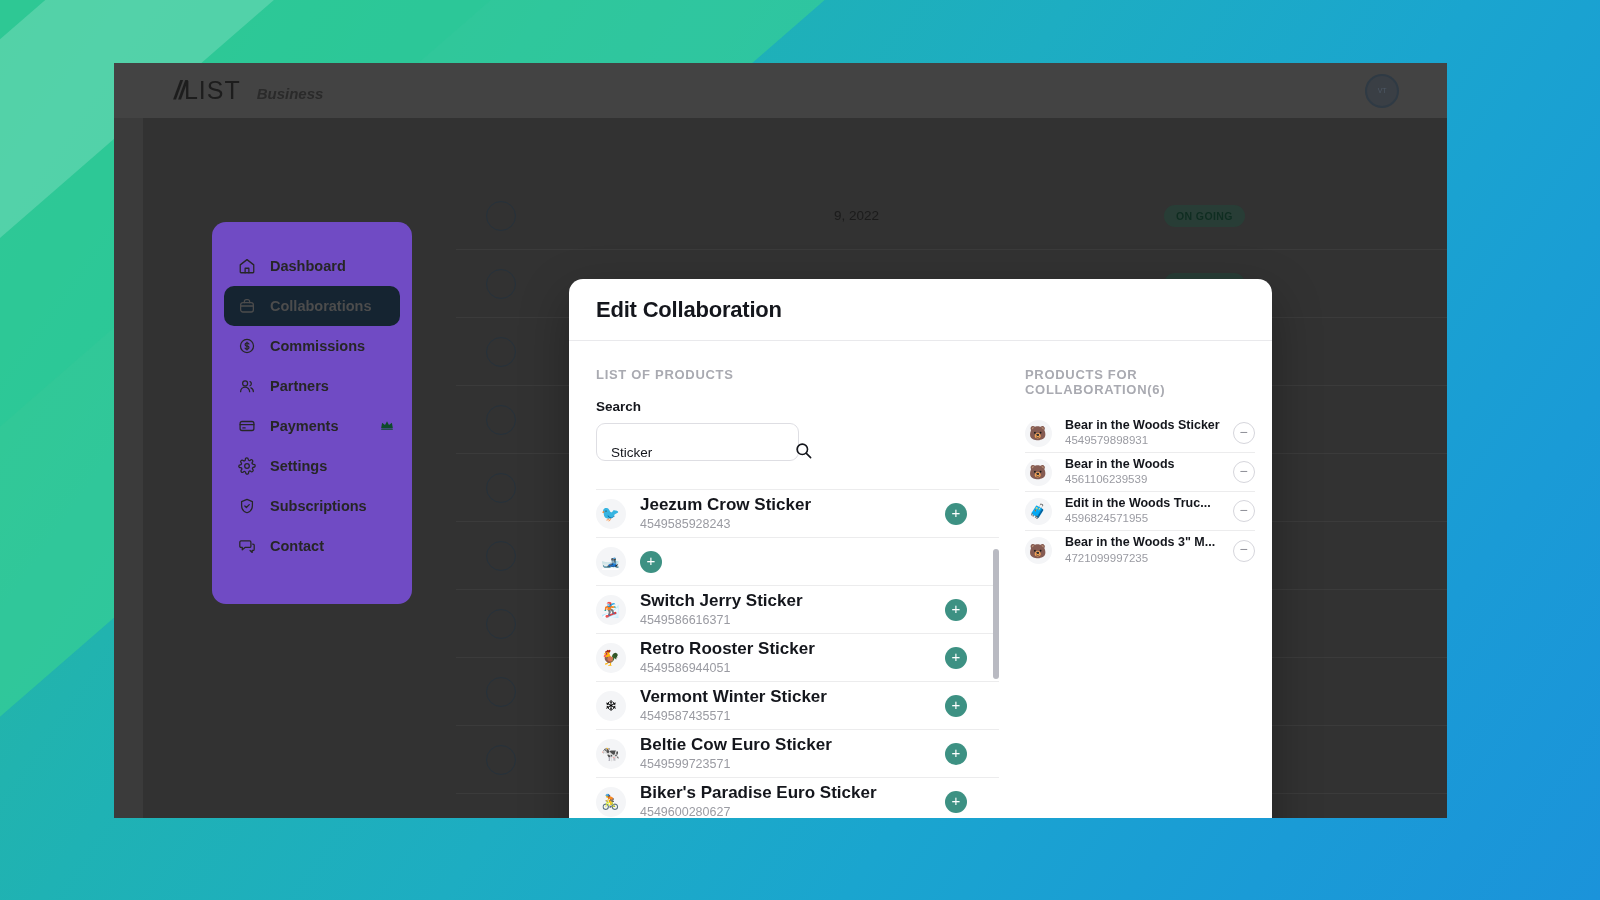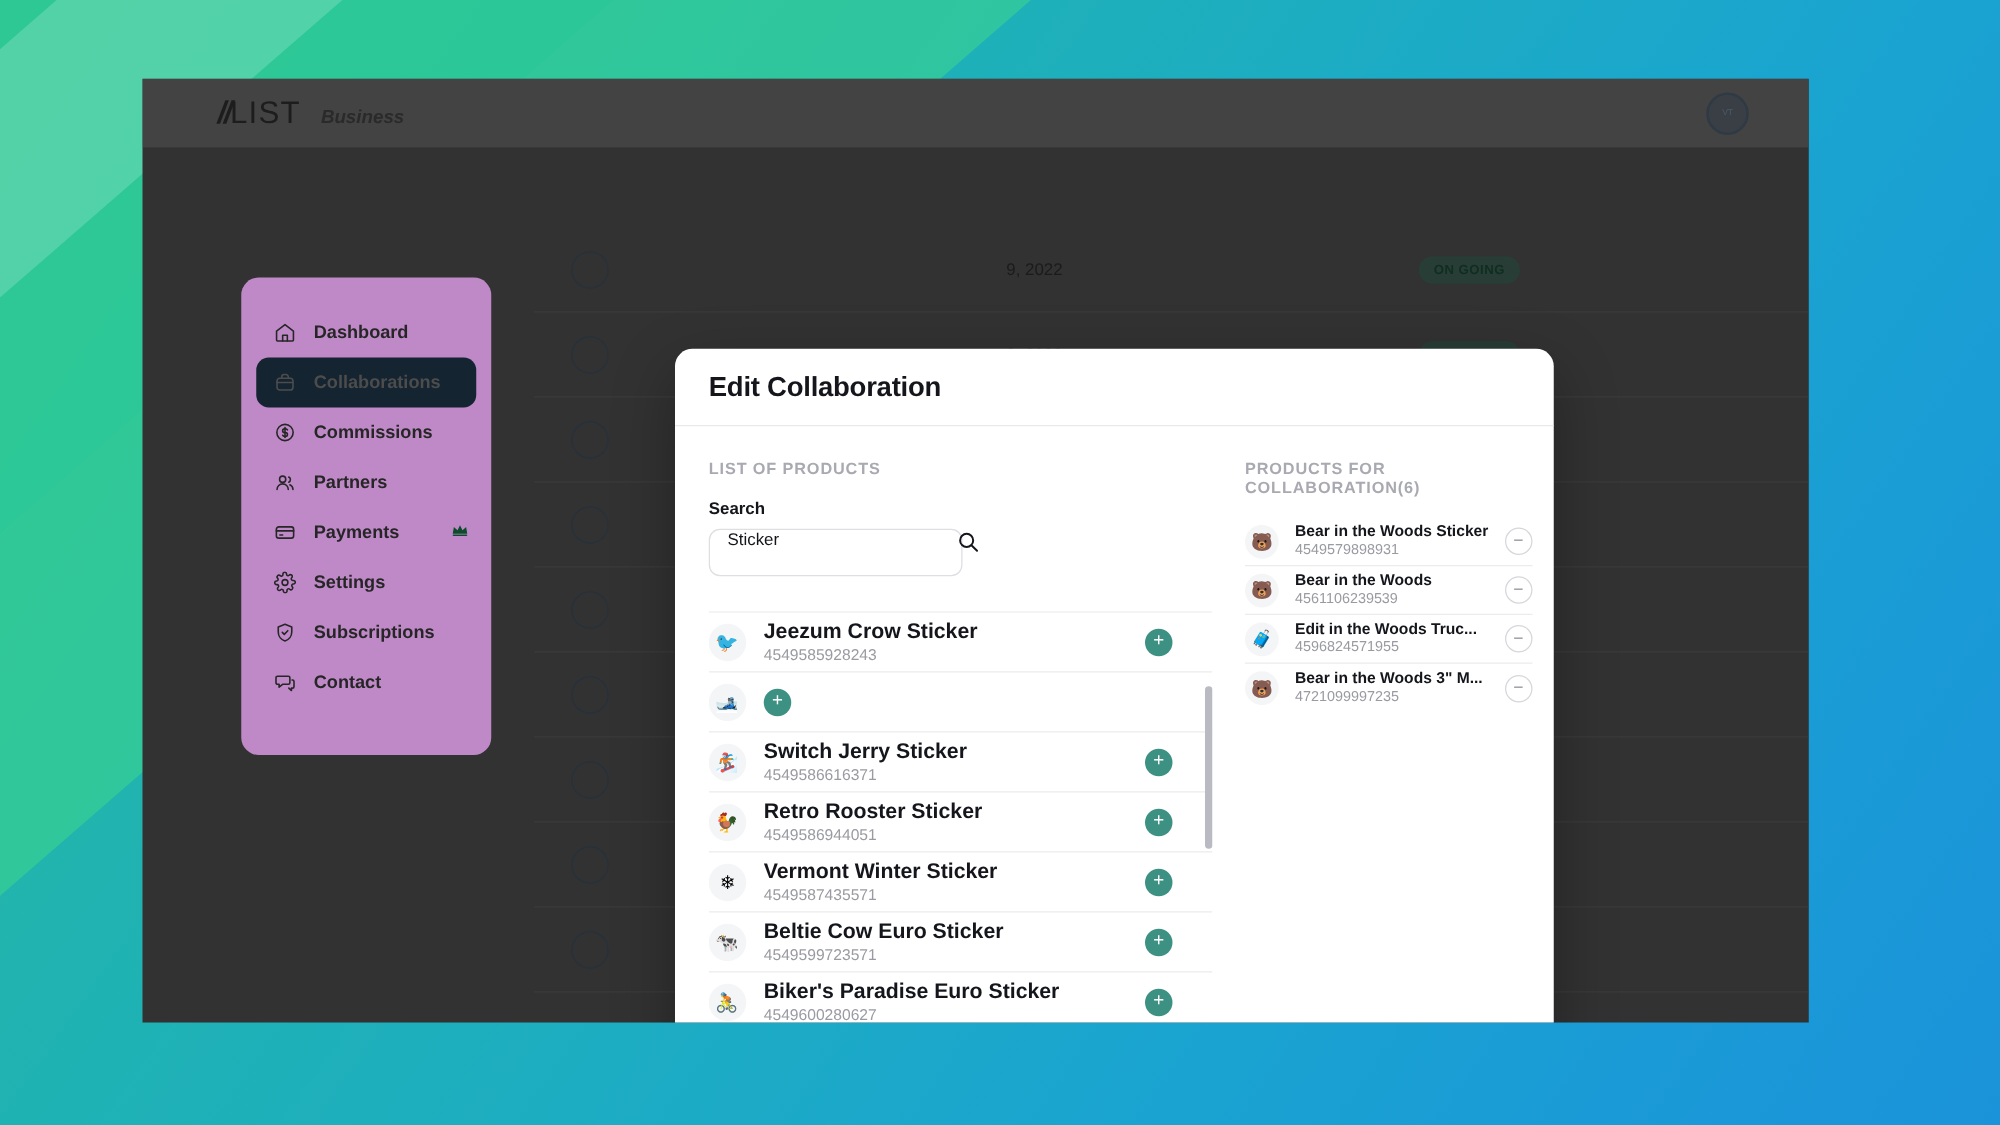--- a/index.html
+++ b/index.html
@@ -56,27 +56,27 @@
   .brand-business {
     font-size: 15px; font-weight: 700; font-style: italic; color: #2a2a2a;
   }
   .avatar {
     width: 34px; height: 34px; border-radius: 50%;
     border: 2px solid #2f3a44; background: #3a3f45;
     display: flex; align-items: center; justify-content: center;
     font-size: 7px; color: #4d5865; letter-spacing: -0.2px;
   }
 
-  .body-area { position: relative; height: 700px; }
+  .body-area { position: relative; height: 700px; margin-left: 29px; }
 
   
   .sidebar {
-    position: absolute; left: 79px; top: 104px;
+    position: absolute; left: 69px; top: 104px;
     width: 200px; height: 382px;
-    background: #f0abfc; border-radius: 14px;
+    background: #8b5cf6; border-radius: 14px;
     padding: 24px 12px;
   }
   .nav-item {
     display: flex; align-items: center; gap: 14px;
     height: 40px; padding: 0 14px; border-radius: 10px;
     color: #2c2c2c; font-size: 14.5px; font-weight: 700;
     position: relative;
   }
   .nav-item.active { background: #16293a; color: #5d5d5d; }
   .nav-item .ico { width: 18px; height: 18px; flex: none; display:block; }
@@ -125,21 +125,21 @@
   .col-left { width: 430px; flex: none; padding: 0 0 0 27px; display: flex; flex-direction: column; min-height: 0; }
   .col-right { flex: 1; padding: 0 27px 0 26px; min-height: 0; }
 
   .section-label {
     font-size: 13px; font-weight: 700; color: #a9aab1;
     letter-spacing: 0.7px; margin-bottom: 17px;
   }
   .search-label { font-size: 13.5px; font-weight: 700; color: #14161c; margin-bottom: 9px; }
   .search-box {
     width: 203px; height: 38px; border: 1px solid #dedee3; border-radius: 9px;
-    display: flex; align-items: flex-start; padding: 0 12px 0 14px; gap: 6px;
+    display: flex; align-items: flex-end; padding: 0 12px 0 14px; gap: 6px;
   }
   .search-box input {
     flex: 1; border: none; outline: none; font-size: 13.5px;
     color: #14161c; font-family: "Liberation Sans", sans-serif; background: transparent;
   }
   .search-box .mag { width: 19px; height: 19px; flex: none; }
 
   .list-wrap {
     margin-top: 28px; position: relative;
     flex: 1; min-height: 0; overflow: hidden;

